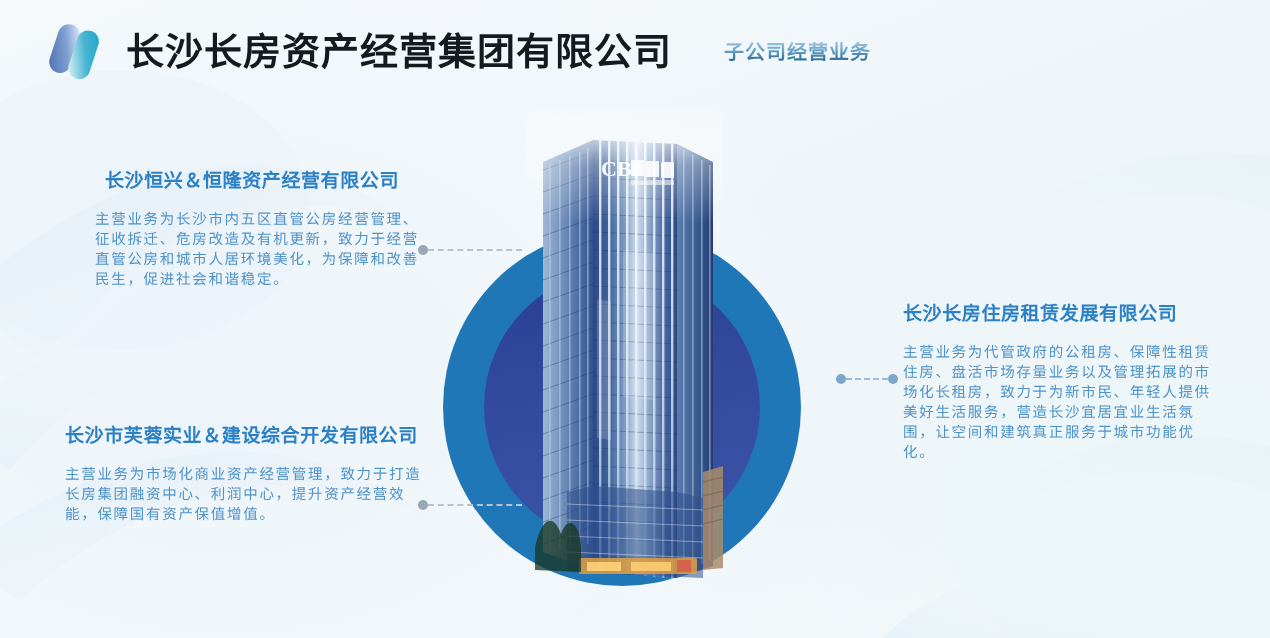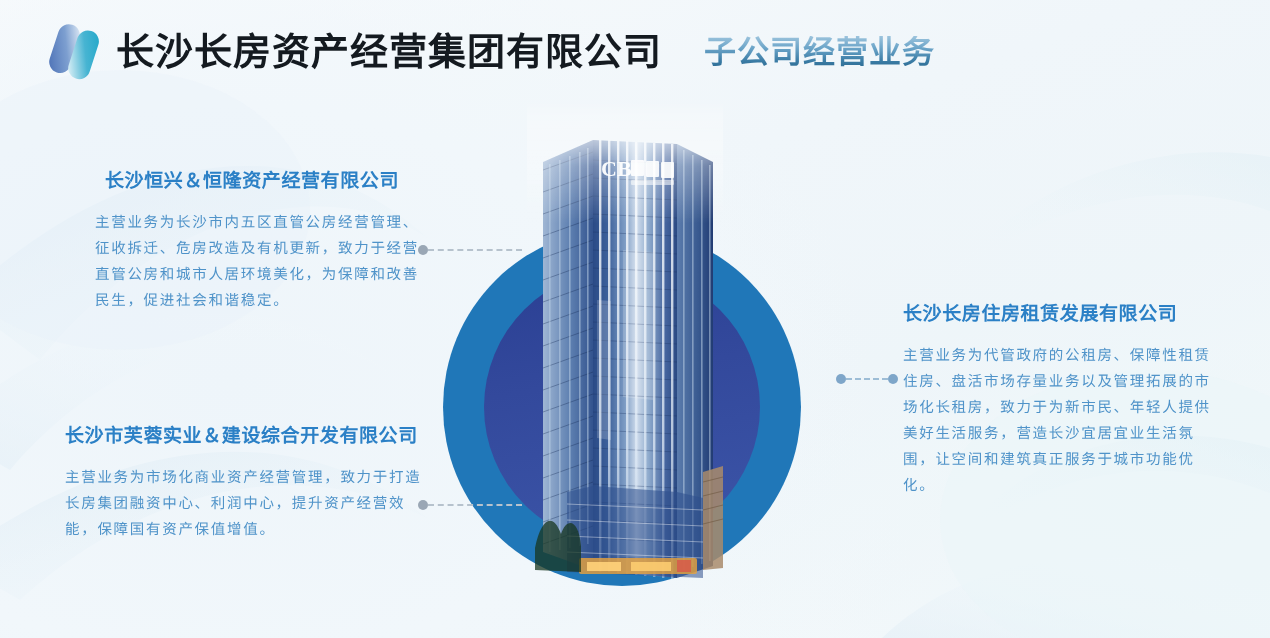--- a/index.html
+++ b/index.html
@@ -34,21 +34,21 @@
   }
   .bg-deco svg { display: block; width: 100%; height: 100%; }
 
   
   .header {
     position: absolute;
     left: 48px;
     top: 22px;
     display: flex;
     align-items: center;
-    gap: 14px;
+    gap: 24px;
     height: 60px;
   }
   .brand-mark {
     width: 54px;
     height: 58px;
     position: relative;
     flex: 0 0 auto;
   }
   .brand-mark svg { display: block; }
 
@@ -56,21 +56,21 @@
     font-family: "Liberation Serif", "DejaVu Serif", serif;
     font-size: 38px;
     font-weight: 700;
     letter-spacing: 1px;
     color: #141a20;
     white-space: nowrap;
     line-height: 1;
   }
   .title-sub {
     font-family: "Liberation Serif", "DejaVu Serif", serif;
-    font-size: 32px;
+    font-size: 20px;
     font-weight: 700;
     letter-spacing: 1px;
     margin-left: 28px;
     white-space: nowrap;
     line-height: 1;
     background: linear-gradient(180deg, #9dc4dd 0%, #6ba4c8 38%, #3b7ca5 78%, #2d6c93 100%);
     -webkit-background-clip: text;
     background-clip: text;
     color: #4e8cb4;
     -webkit-text-fill-color: transparent;
@@ -156,21 +156,21 @@
     font-size: 19px;
     font-weight: 700;
     color: #2b80c6;
     letter-spacing: 0.6px;
     line-height: 1.2;
     white-space: nowrap;
   }
   .block p {
     margin: 0;
     font-size: 14.5px;
-    line-height: 26px;
+    line-height: 20px;
     color: #4f93c9;
     letter-spacing: 1.7px;
     font-weight: 400;
   }
 
   .block-tl { left: 95px; top: 170px; width: 332px; text-align: left; }
   .block-tl h3 { margin-left: 10px; }
   .block-tl p  { padding-left: 0; }
 
   .block-bl { left: 65px; top: 425px; width: 362px; }

